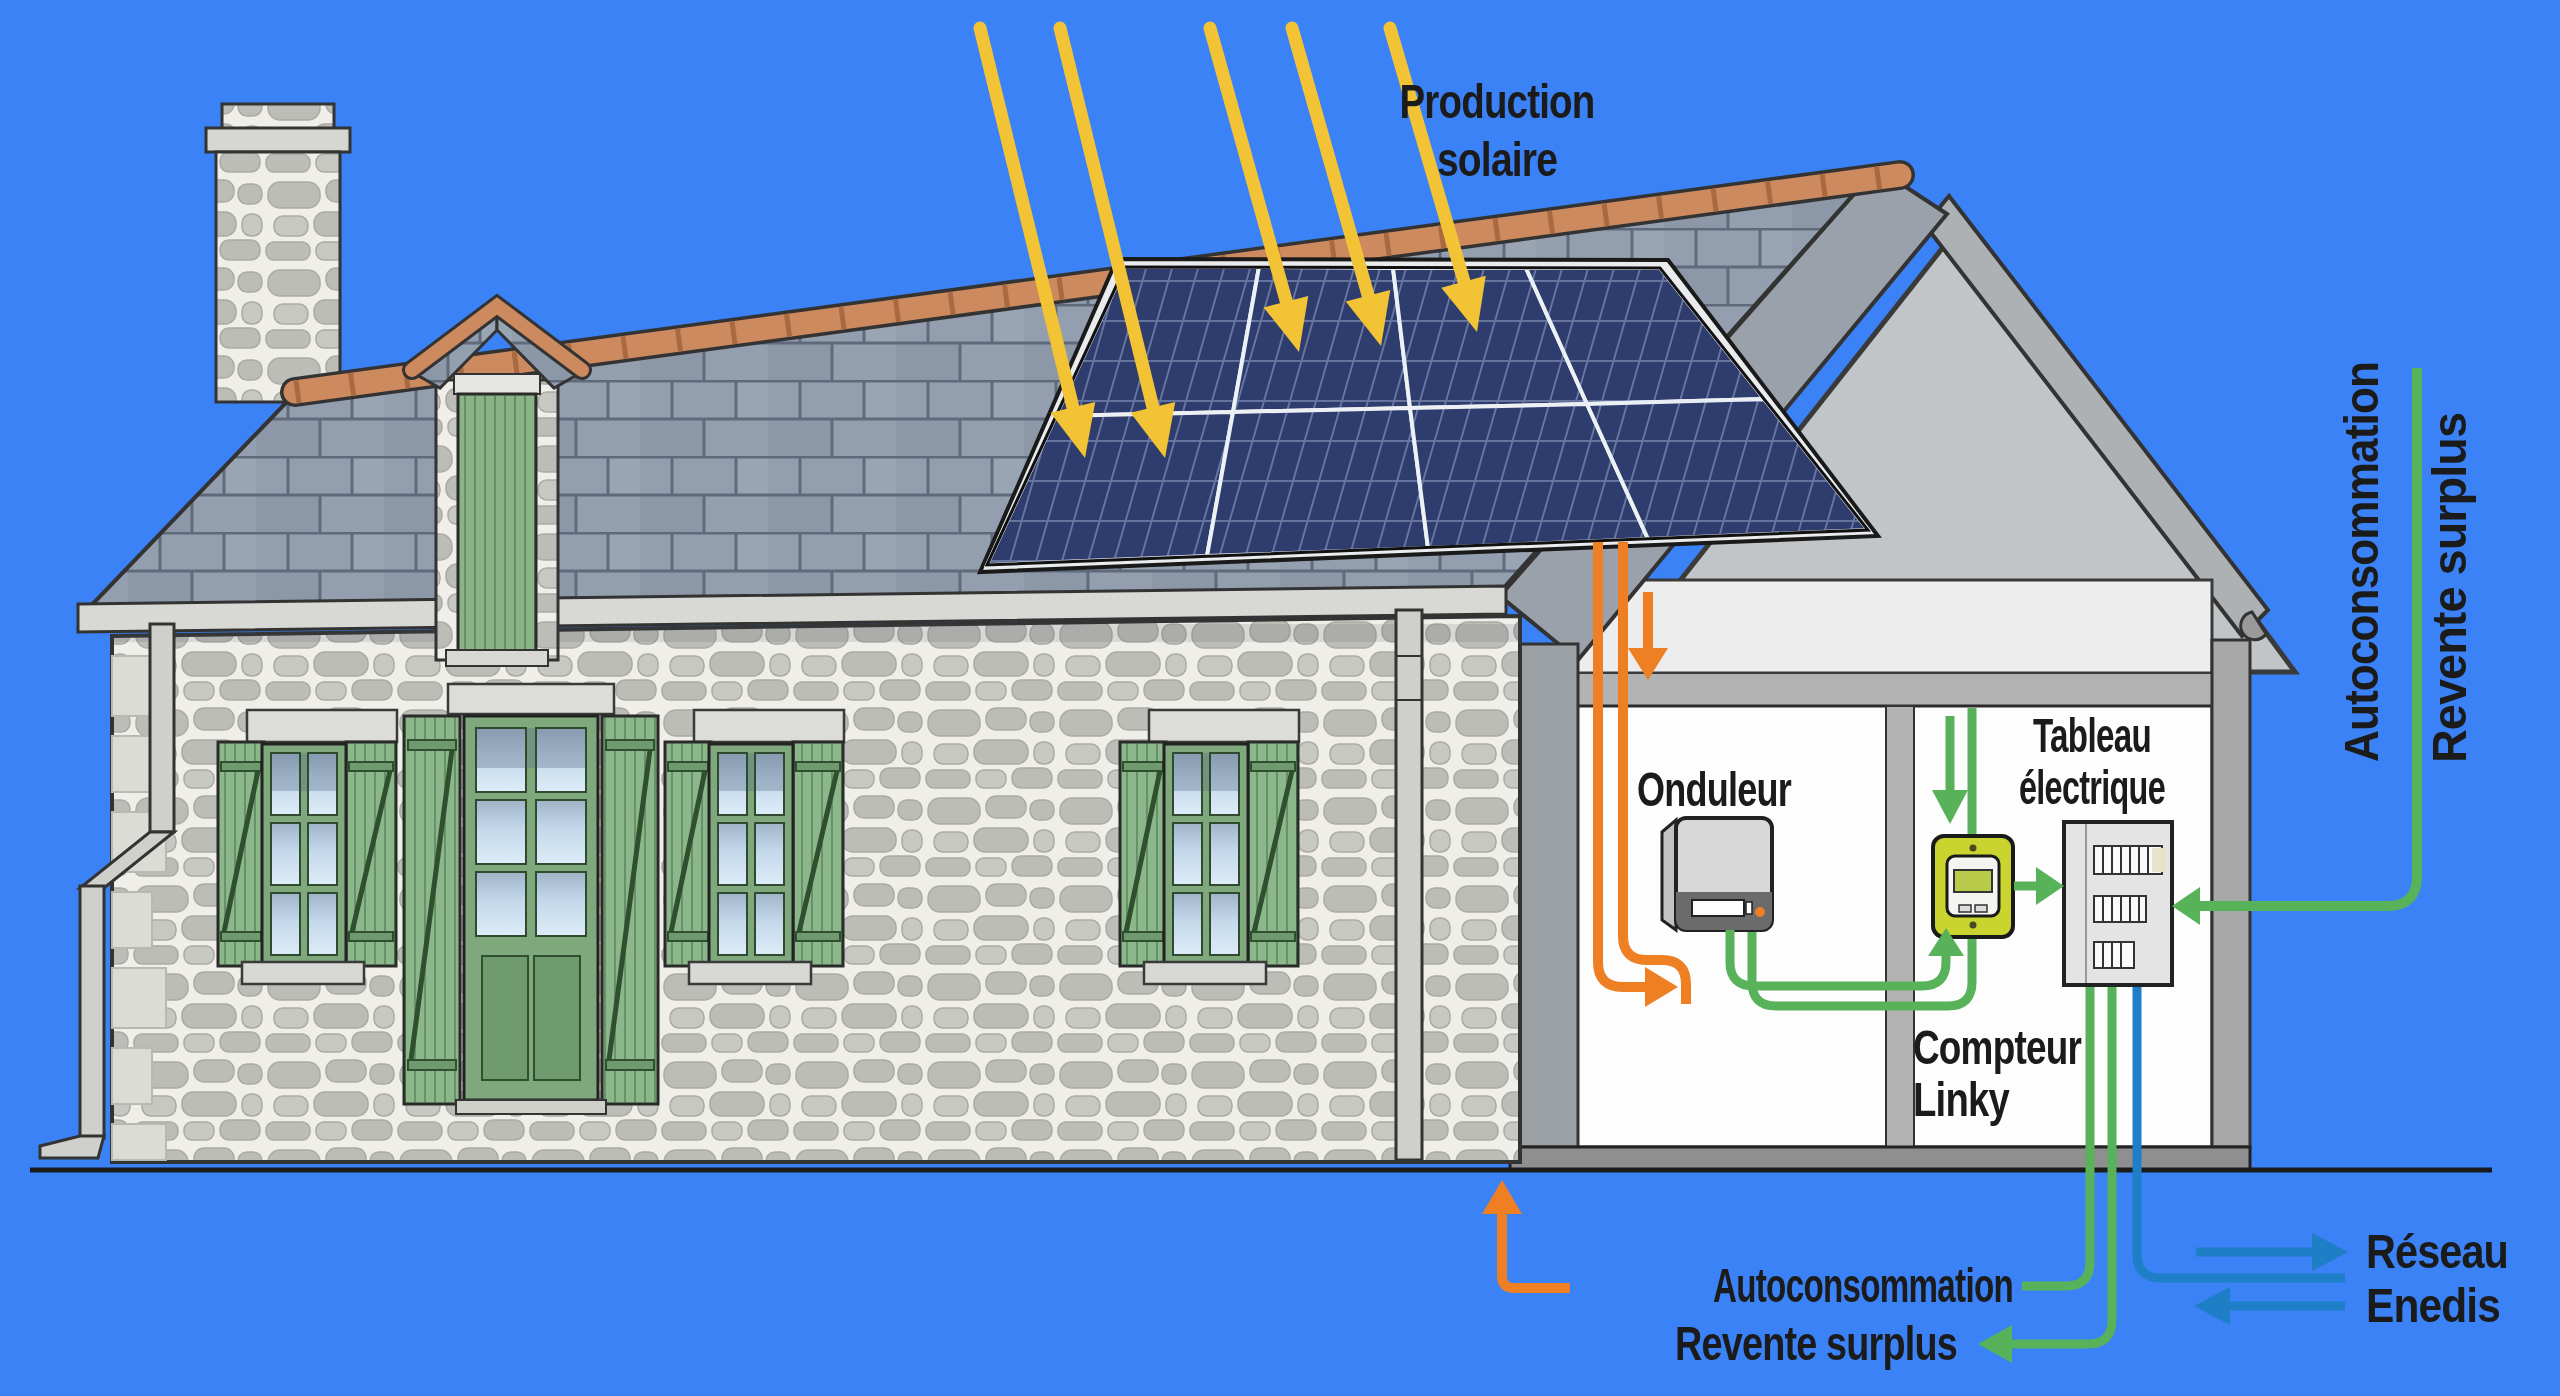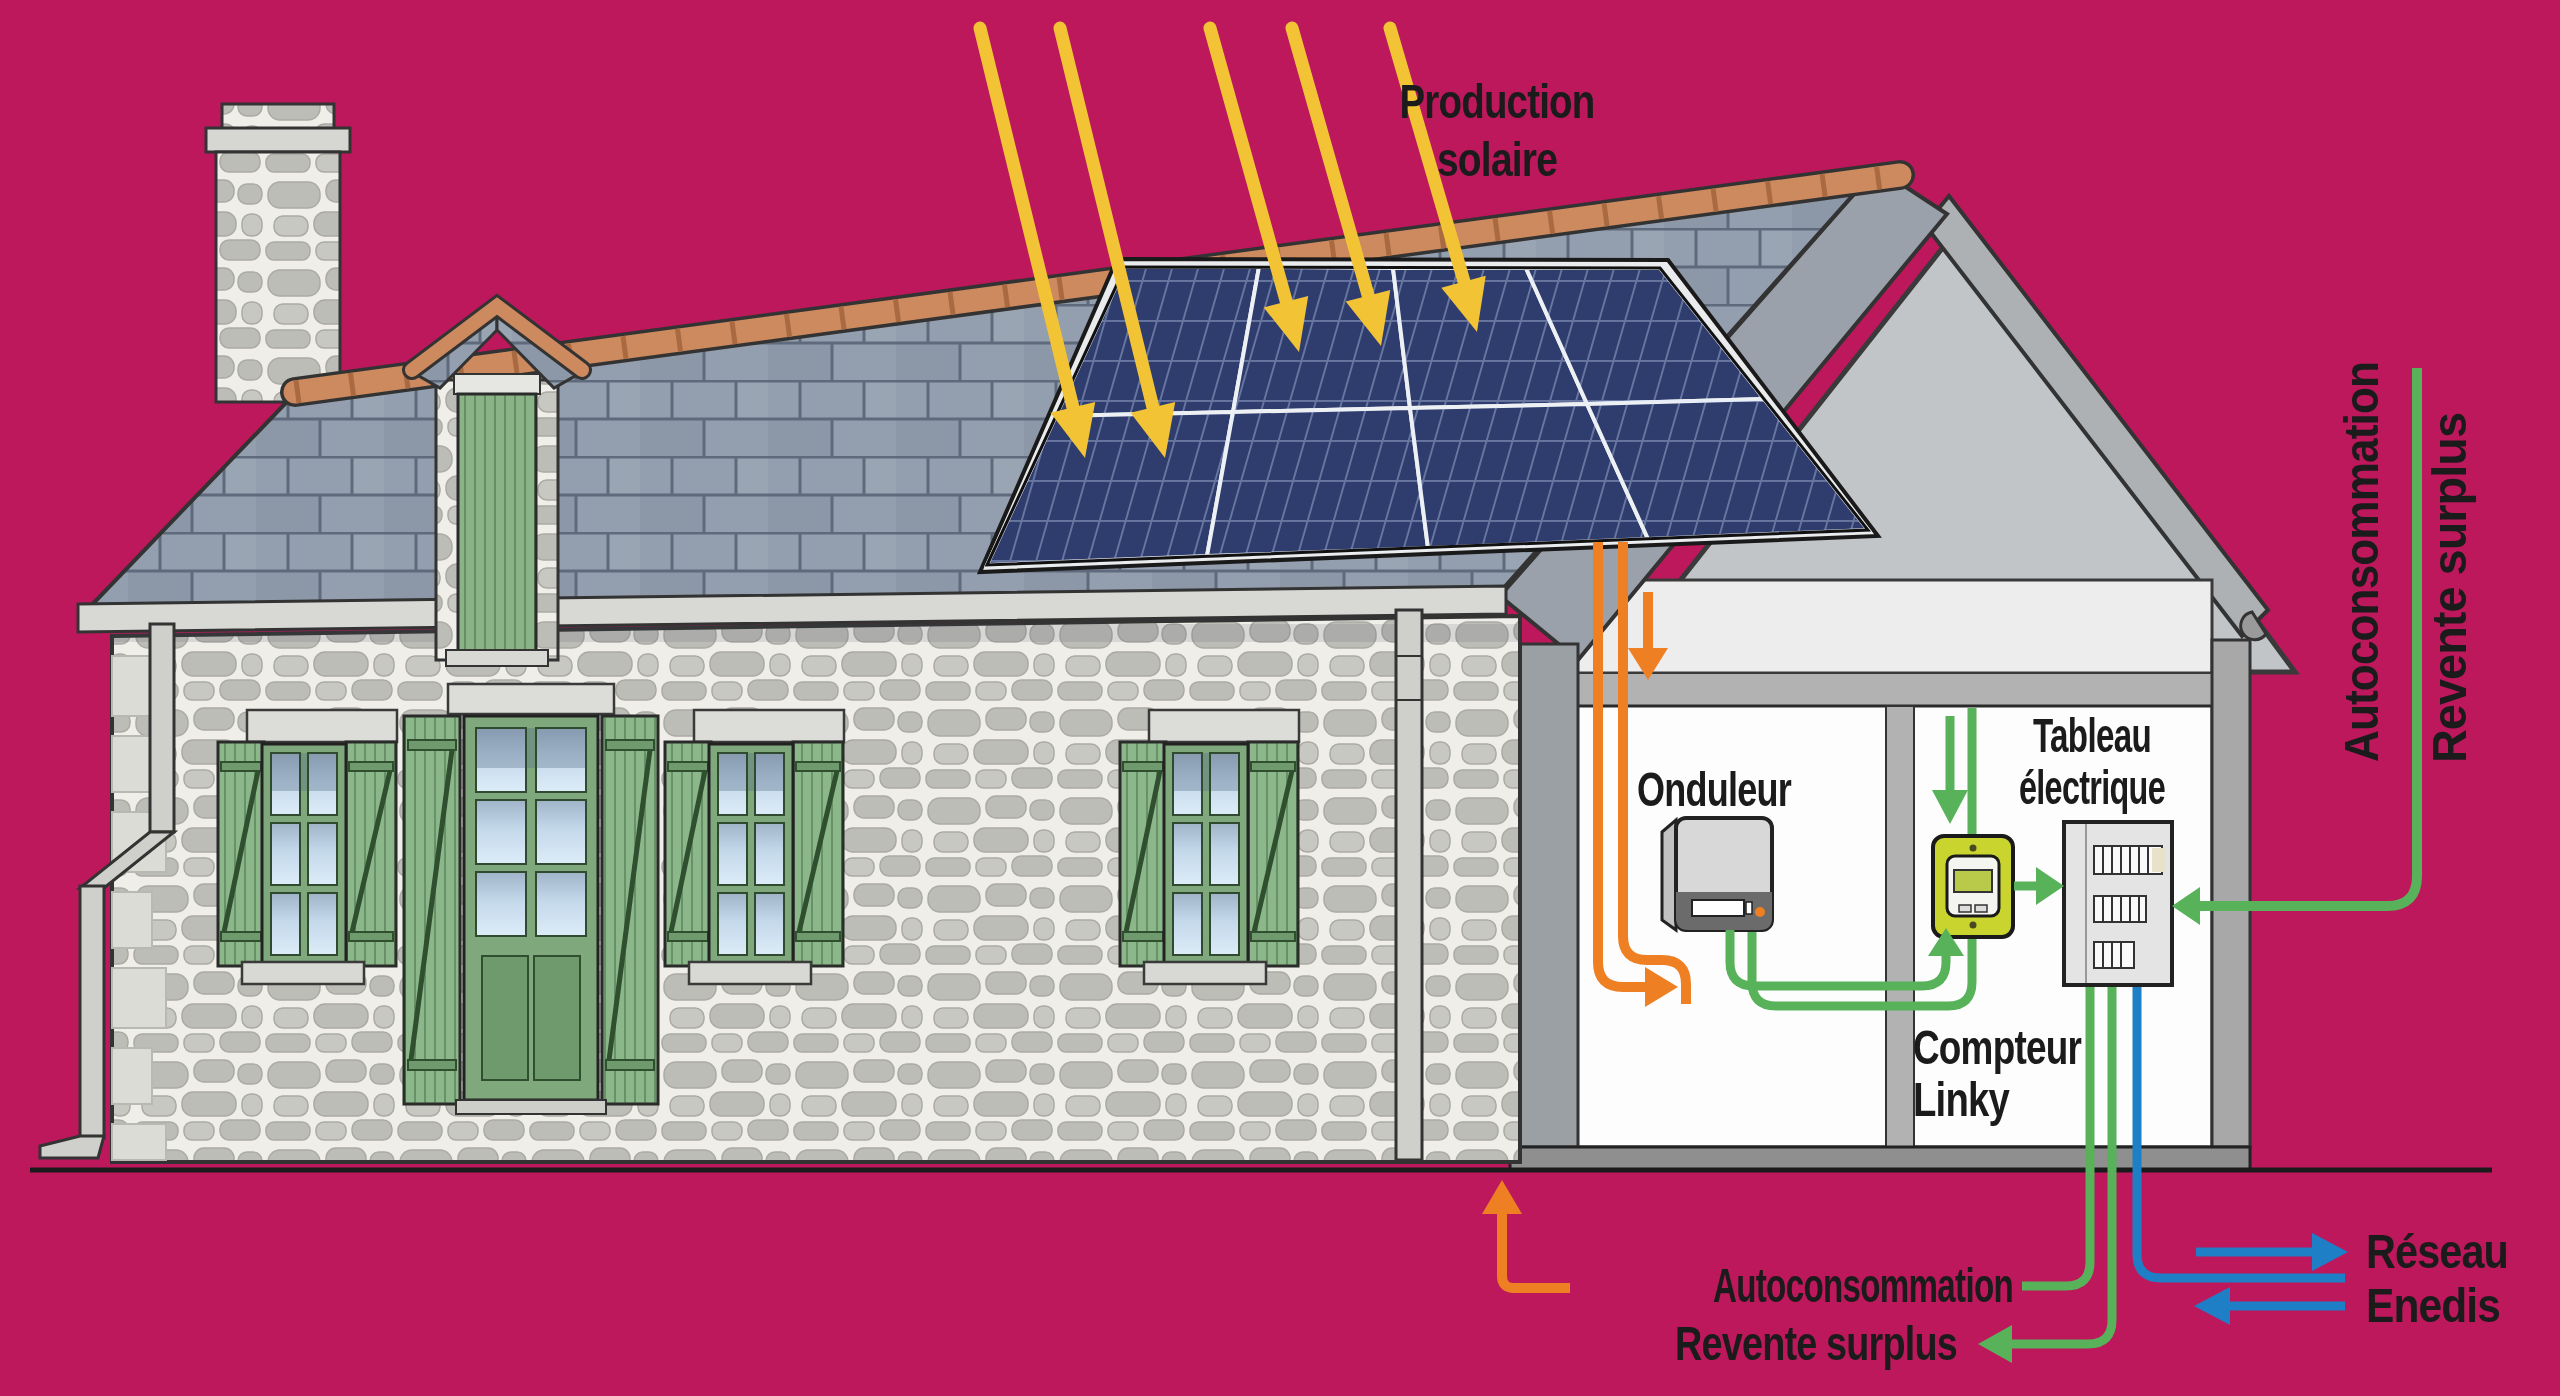--- a/index.html
+++ b/index.html
@@ -1,17 +1,17 @@
 <!DOCTYPE html>
 <html style="--ray: #f2c335; --dc: #ee7f23; --ac: #57b259; --grid: #1e7ec6; --linky: #c9d42e; --ink: #1b1b1b;"><head>
 <meta charset="utf-8">
 <title>Schéma</title>
 <style>
   html,body{margin:0;padding:0;background:#fff;}
-  #stage{position:relative;width:2560px;height:1396px;background:#be185d;overflow:hidden;}
+  #stage{position:relative;width:2560px;height:1396px;background:#3b82f6;overflow:hidden;}
   svg{position:absolute;inset:0;}
   .lbl{font:700 48px "Liberation Sans",sans-serif;fill:var(--ink);letter-spacing:-1px;}
   .lblv{font:700 48px "Liberation Sans",sans-serif;fill:var(--ink);letter-spacing:-1px;}
   .wire{fill:none;stroke-linejoin:round;}
   .dc{stroke:var(--dc);} .ac{stroke:var(--ac);} .grid{stroke:var(--grid);} .ray{stroke:var(--ray);}
   .dch{fill:var(--dc);} .ach{fill:var(--ac);} .gridh{fill:var(--grid);} .rayh{fill:var(--ray);}
 </style>
 </head>
 <body>
 

